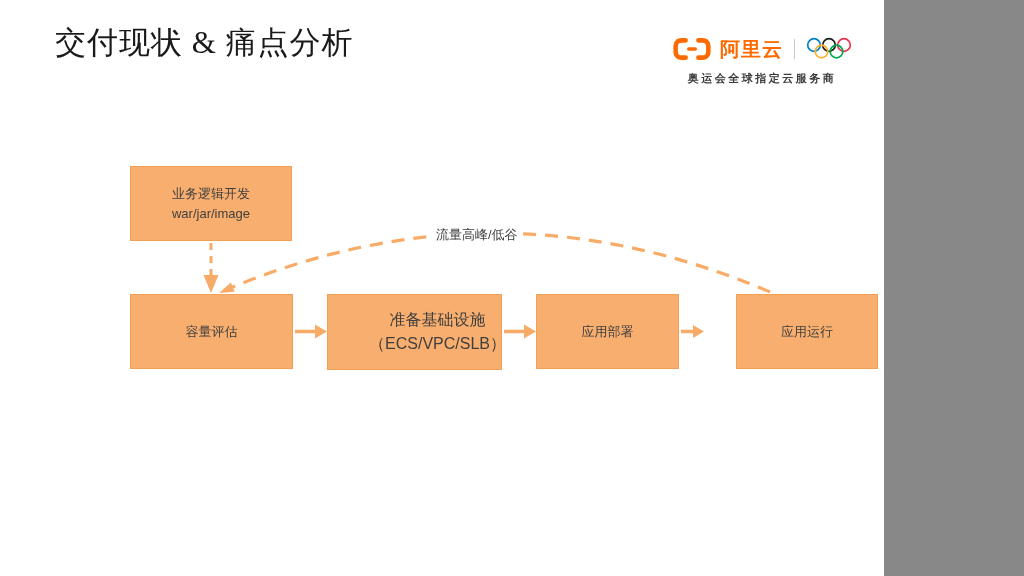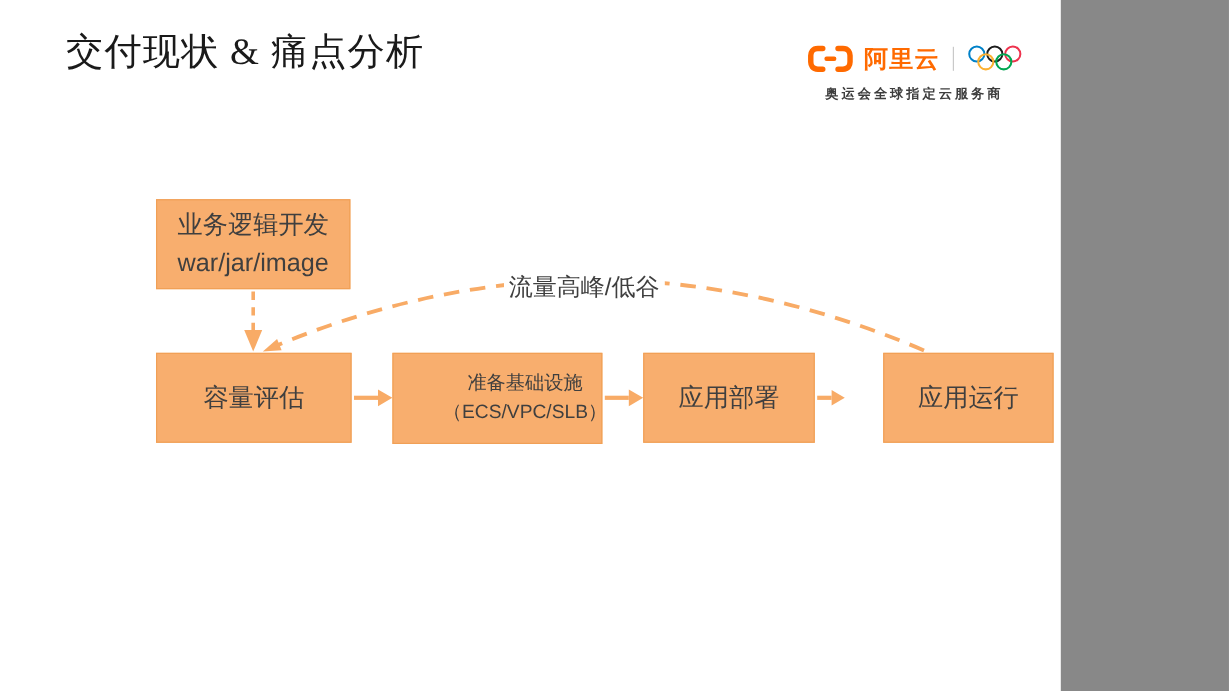--- a/index.html
+++ b/index.html
@@ -67,41 +67,41 @@
     position: absolute;
     box-sizing: border-box;
     background: var(--box-fill);
     border: 1px solid var(--box-border);
     display: flex;
     flex-direction: column;
     align-items: center;
     justify-content: center;
     text-align: center;
     color: var(--diagram-text);
-    font-size: 21px;
+    font-size: 13px;
     line-height: 1.5;
     z-index: 2;
   }
   .node .line { display: block; white-space: nowrap; }
   #node-infra { font-size: 16px; }
 
   .arrows-overlay {
     position: absolute; inset: 0;
     width: 1024px; height: 576px;
     z-index: 3;
     pointer-events: none;
   }
 
   .feedback-label {
     position: absolute;
-    left: 420px; top: 226px;
+    left: 432px; top: 226px;
     z-index: 4;
     background: #ffffff;
     padding: 0 4px;
-    font-size: 20px;
+    font-size: 13px;
     color: var(--diagram-text);
     white-space: nowrap;
   }
 </style>
 </head>
 <body>
 
 <div class="slide">
 
   <h1 class="title">交付现状 &amp; 痛点分析</h1>

